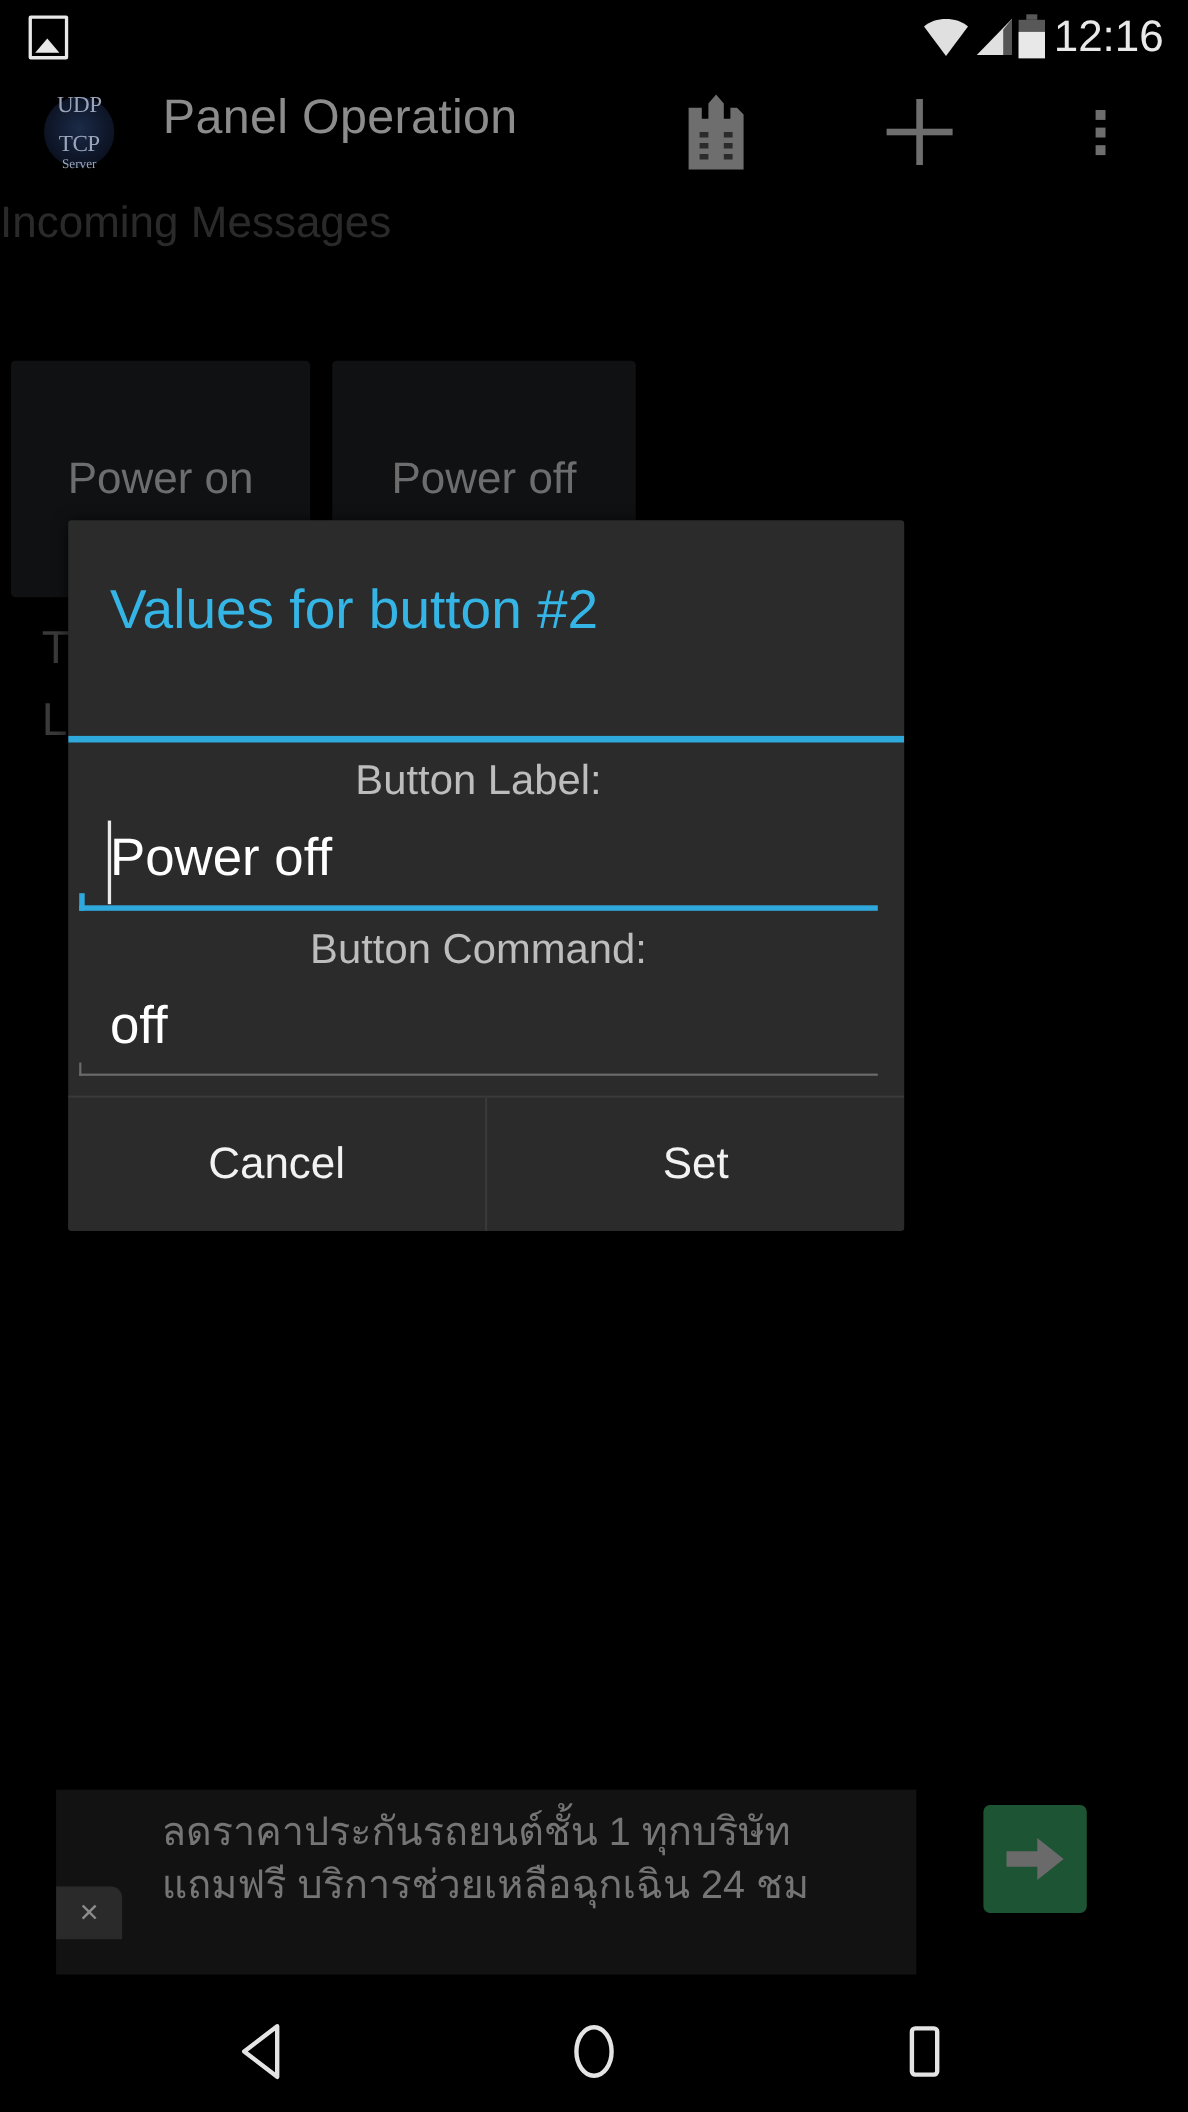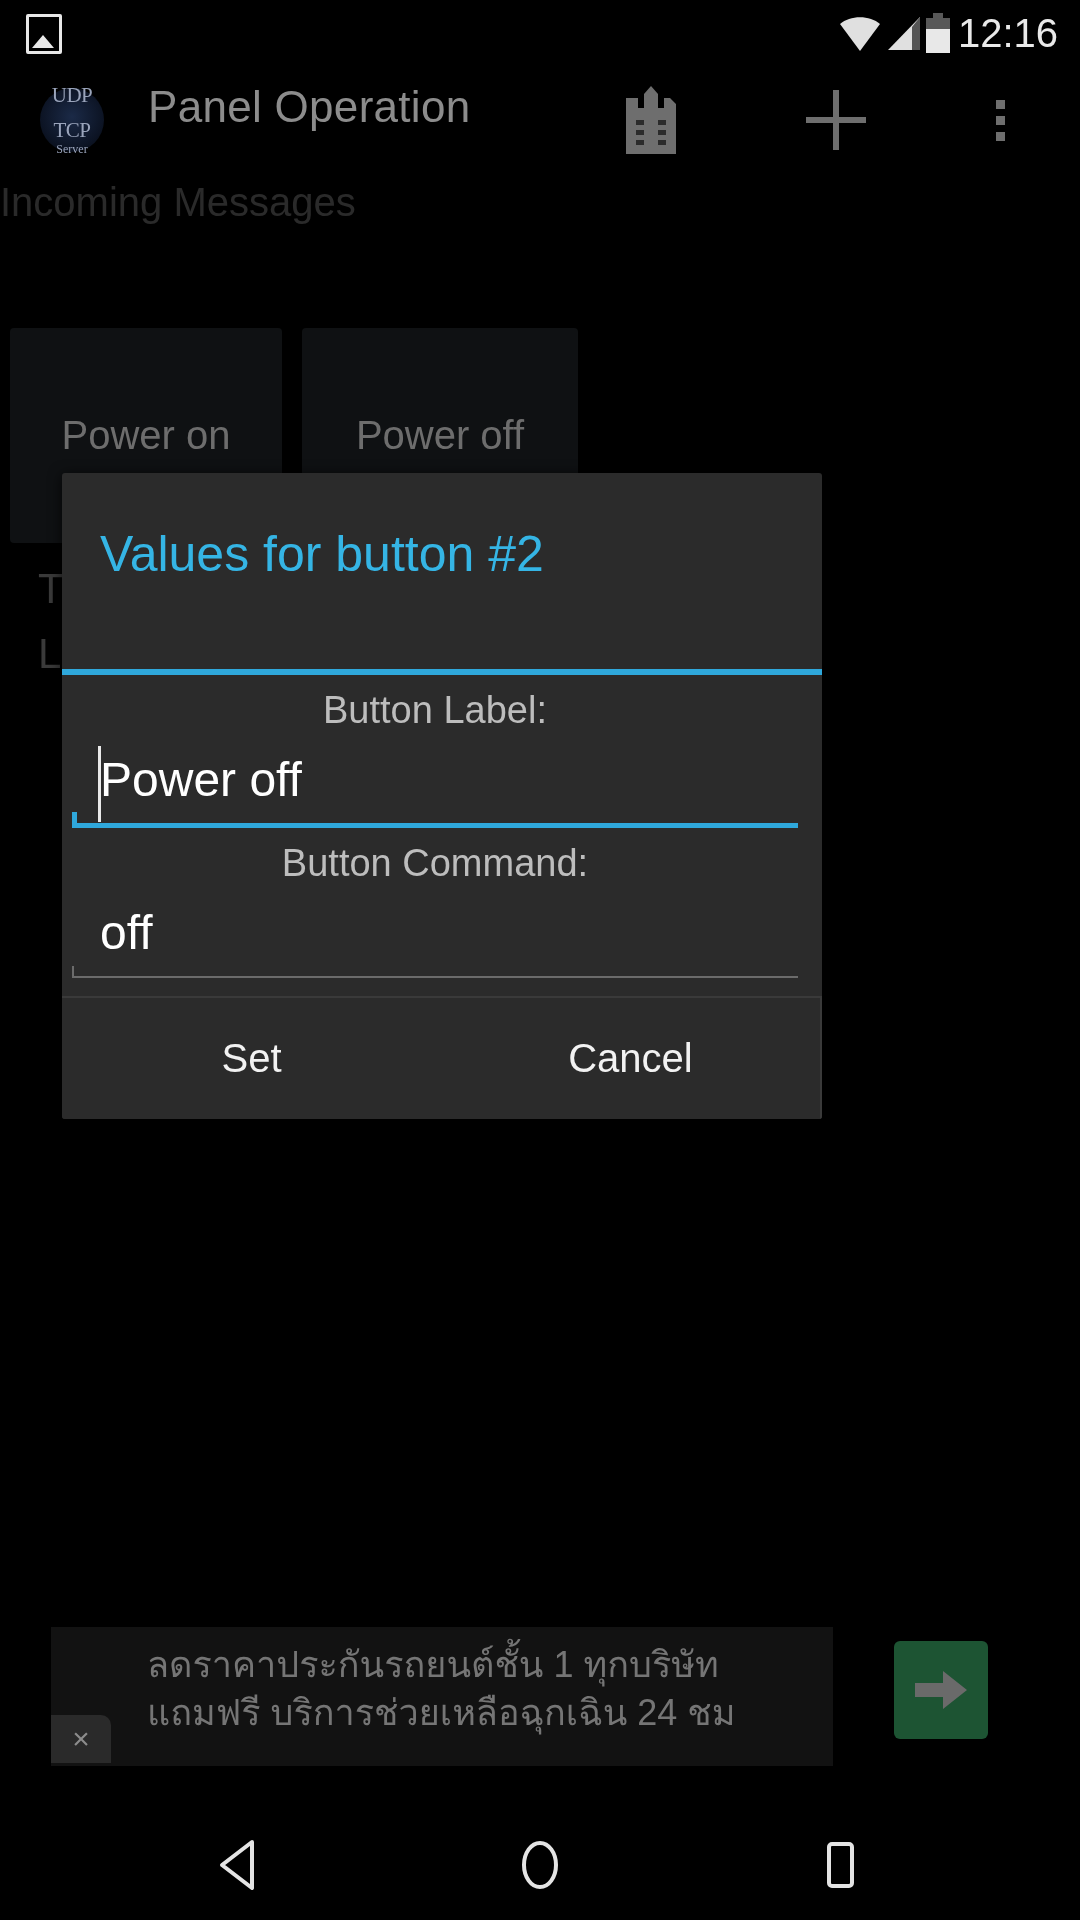--- a/index.html
+++ b/index.html
@@ -264,21 +264,21 @@
     color: #f2f2f2;
     font-size: 40px;
     background: #2b2b2b;
   }
   #cancel-button { border-right: 2px solid #3a3a3a; }
 
   
   #ad-banner {
     position: absolute;
     left: 51px; top: 1627px;
-    width: 782px; height: 139px;
+    width: 782px; height: 168px;
     background: #121212;
   }
   #ad-text {
     position: absolute;
     left: 96px; top: 14px;
     width: 600px;
     color: #757575;
     font-size: 36px;
     line-height: 48px;
   }
@@ -411,22 +411,22 @@
         <div class="field-label">Button Command:</div>
         <div class="field-input-wrap">
           <div class="field-input">off</div>
           <div class="underline-normal"></div>
         </div>
       </div>
 
     </div>
 
     <div id="dialog-actions">
+      <div class="dialog-btn" id="cancel-button">Cancel</div>
       <div class="dialog-btn" id="set-button">Set</div>
-      <div class="dialog-btn" id="cancel-button">Cancel</div>
     </div>
   </div>
 
   <div id="ad-banner">
     <div id="ad-text">
       <div>ลดราคาประกันรถยนต์ชั้น 1 ทุกบริษัท</div>
       <div>แถมฟรี บริการช่วยเหลือฉุกเฉิน 24 ชม</div>
     </div>
     <div id="ad-close-button">×</div>
   </div>

